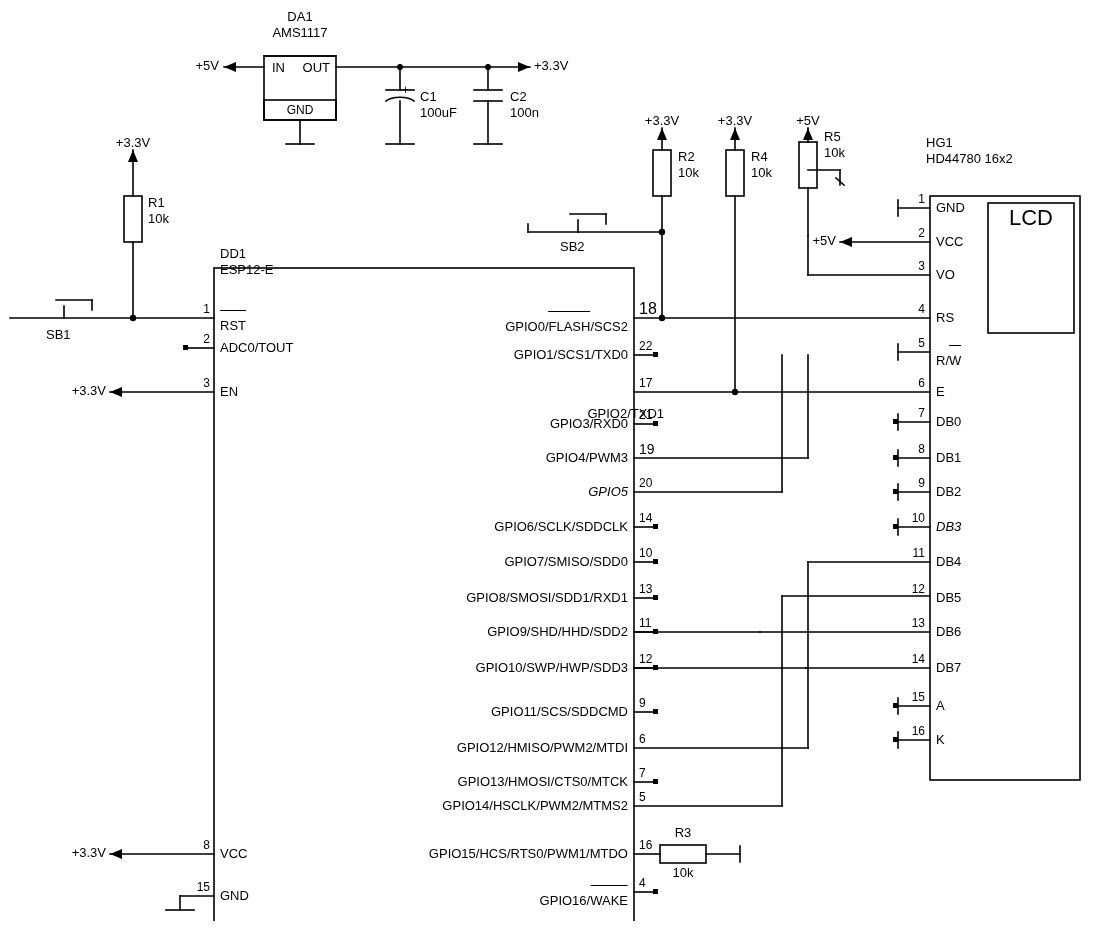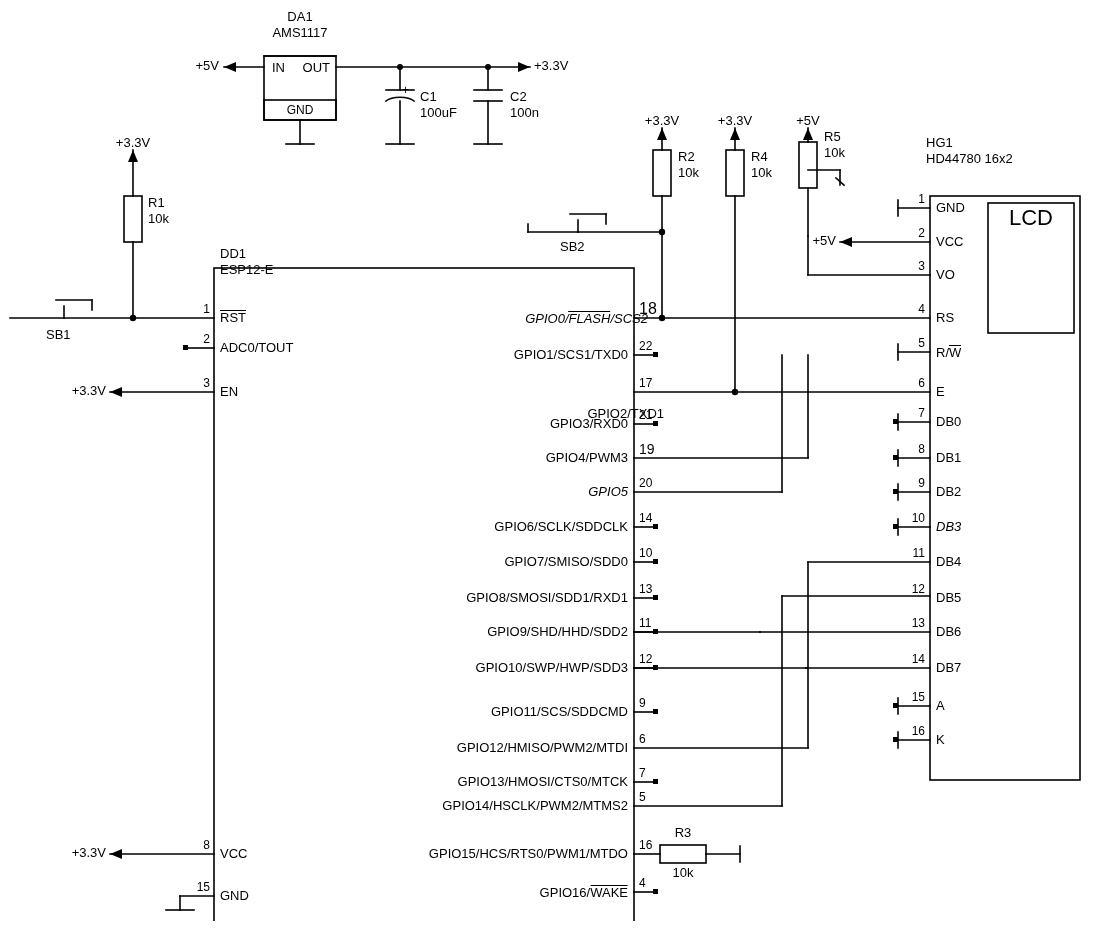--- a/index.html
+++ b/index.html
@@ -13,21 +13,21 @@
   }
   .lbl{
     position:absolute;
     font-size:13px;
     line-height:14px;
     white-space:pre;
     color:#000;
   }
   .lbl.r{transform:translateX(-100%);}      
   .lbl.c{transform:translateX(-50%);}
-  .ob{ border-top:1px solid #000; line-height:14px; display:inline-block; padding-top:0px;}
+  .ob{ border-top:1px solid #000; line-height:14px; display:inline-block; padding-top:8px;}
   svg{position:absolute;left:0;top:0;}
   .pin-sq{position:absolute;width:5px;height:5px;background:#000;}
 </style>
 </head>
 <body>
 
 <div id="sheet">
 
   <svg width="1114" height="951">
     <g stroke="#000" stroke-width="1.6" fill="none" stroke-linecap="square">
@@ -288,21 +288,21 @@
   <div class="lbl" style="left:639px;top:582px;font-size:12px;">13</div>
   <div class="lbl" style="left:639px;top:616px;font-size:12px;">11</div>
   <div class="lbl" style="left:639px;top:652px;font-size:12px;">12</div>
   <div class="lbl" style="left:639px;top:696px;font-size:12px;">9</div>
   <div class="lbl" style="left:639px;top:732px;font-size:12px;">6</div>
   <div class="lbl" style="left:639px;top:766px;font-size:12px;">7</div>
   <div class="lbl" style="left:639px;top:790px;font-size:12px;">5</div>
   <div class="lbl" style="left:639px;top:838px;font-size:12px;">16</div>
   <div class="lbl" style="left:639px;top:876px;font-size:12px;">4</div>
 
-  <div class="lbl r" style="left:648px;top:311px;font-style:italic;"><span>GPIO0/</span><span class="ob">FLASH</span><span>/SCS2</span></div>
+  <div class="lbl r" style="left:628px;top:311px;"><span>GPIO0/</span><span class="ob">FLASH</span><span>/SCS2</span></div>
   <div class="lbl r" style="left:628px;top:348px;">GPIO1/SCS1/TXD0</div>
   <div class="lbl r" style="left:628px;top:407px;margin-left:36px;">GPIO2/TXD1</div>
   <div class="lbl r" style="left:628px;top:417px;">GPIO3/RXD0</div>
   <div class="lbl r" style="left:628px;top:451px;">GPIO4/PWM3</div>
   <div class="lbl r" style="left:628px;top:485px;font-style:italic;">GPIO5</div>
   <div class="lbl r" style="left:628px;top:520px;">GPIO6/SCLK/SDDCLK</div>
   <div class="lbl r" style="left:628px;top:555px;">GPIO7/SMISO/SDD0</div>
   <div class="lbl r" style="left:628px;top:591px;">GPIO8/SMOSI/SDD1/RXD1</div>
   <div class="lbl r" style="left:628px;top:625px;">GPIO9/SHD/HHD/SDD2</div>
   <div class="lbl r" style="left:628px;top:661px;">GPIO10/SWP/HWP/SDD3</div>

